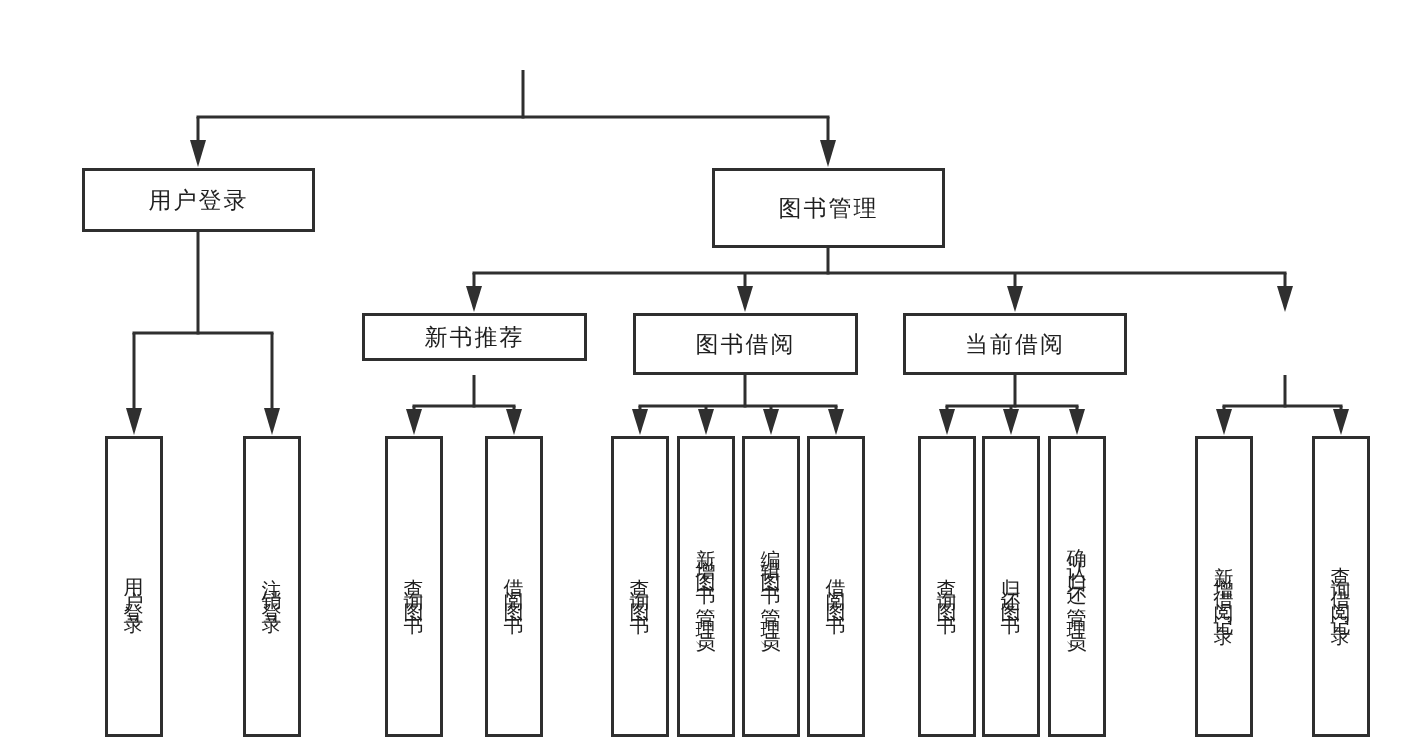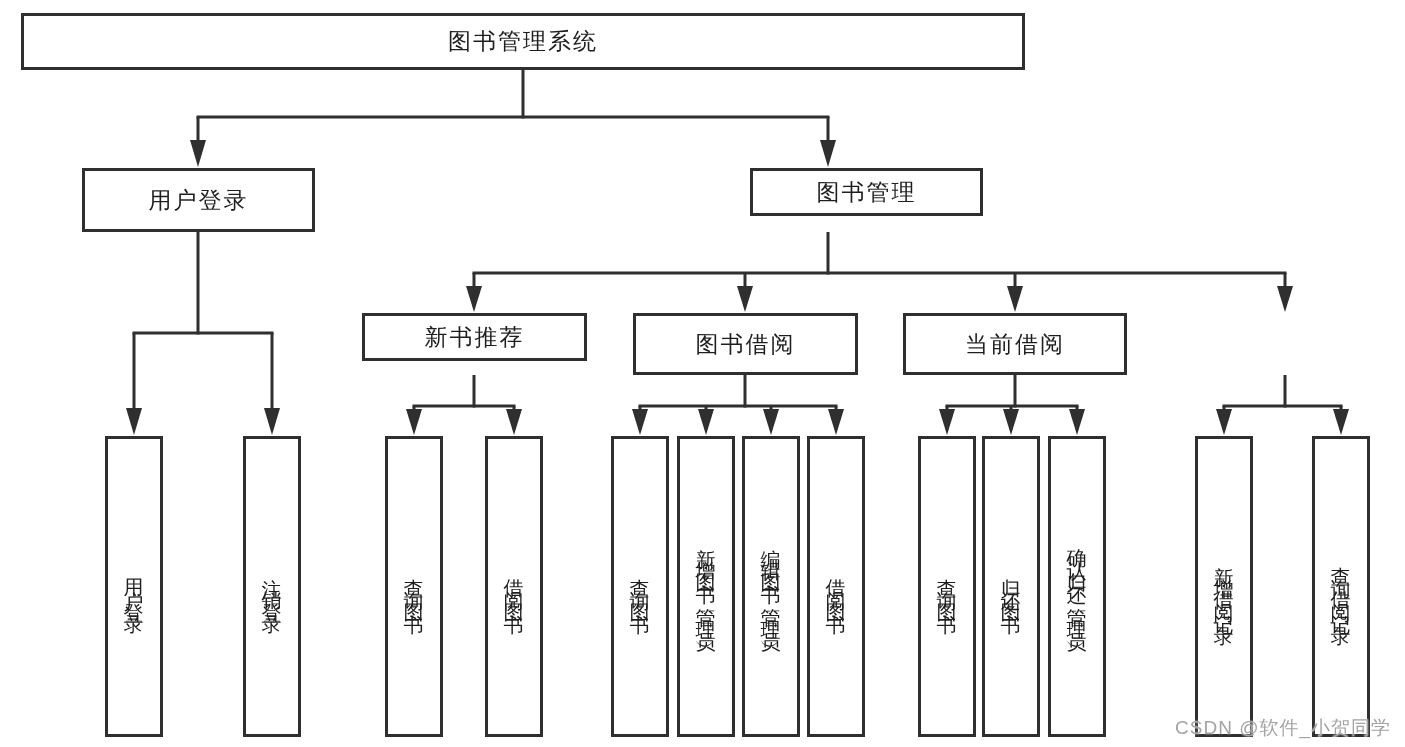--- a/index.html
+++ b/index.html
@@ -115,28 +115,25 @@
     <g>
       <line x1="1285" y1="375" x2="1285" y2="407.5"></line>
       <line x1="1222.5" y1="406" x2="1342.5" y2="406"></line>
       <line x1="1224" y1="406" x2="1224" y2="414"></line>
       <line x1="1341" y1="406" x2="1341" y2="414"></line>
       <polygon points="1216,409 1232,409 1224,435"></polygon>
       <polygon points="1333,409 1349,409 1341,435"></polygon>
     </g>
   </svg>
 
-  <div class="box" style="left:21px;top:13px;width:1004px;height:57px">
-    <span>图书管理系统</span>
-  </div>
 
   <div class="box" style="left:82px;top:168px;width:233px;height:64px">
     <span>用户登录</span>
   </div>
-  <div class="box" style="left:750px;top:168px;width:233px;height:48px">
+  <div class="box" style="left:712px;top:168px;width:233px;height:80px">
     <span>图书管理</span>
   </div>
 
   <div class="box" style="left:362px;top:313px;width:225px;height:48px">
     <span>新书推荐</span>
   </div>
   <div class="box" style="left:633px;top:313px;width:225px;height:62px">
     <span>图书借阅</span>
   </div>
   <div class="box" style="left:903px;top:313px;width:224px;height:62px">
@@ -180,15 +177,14 @@
     <span>确认归还（管理员）</span>
   </div>
 
   <div class="vbox" style="left:1195px;top:436px;width:58px;height:301px">
     <span>新增借阅记录</span>
   </div>
   <div class="vbox" style="left:1312px;top:436px;width:58px;height:301px">
     <span>查询借阅记录</span>
   </div>
 
-  <div class="watermark">CSDN @软件_小贺同学</div>
 
 </div>
 
 </body></html>

